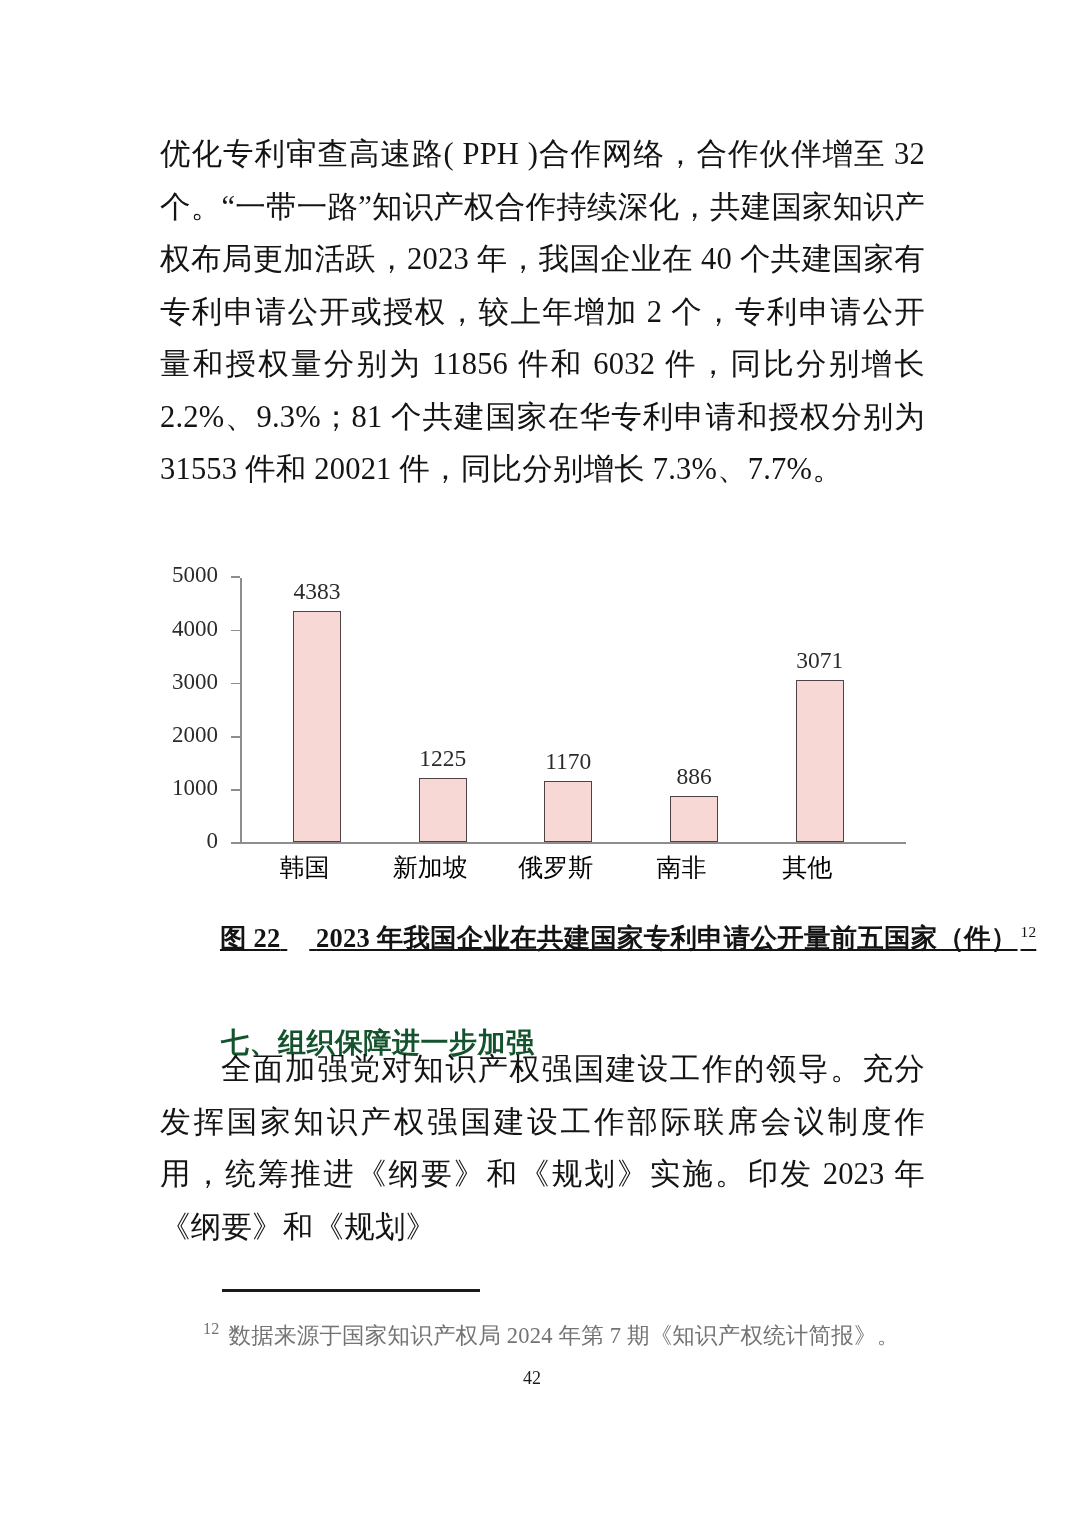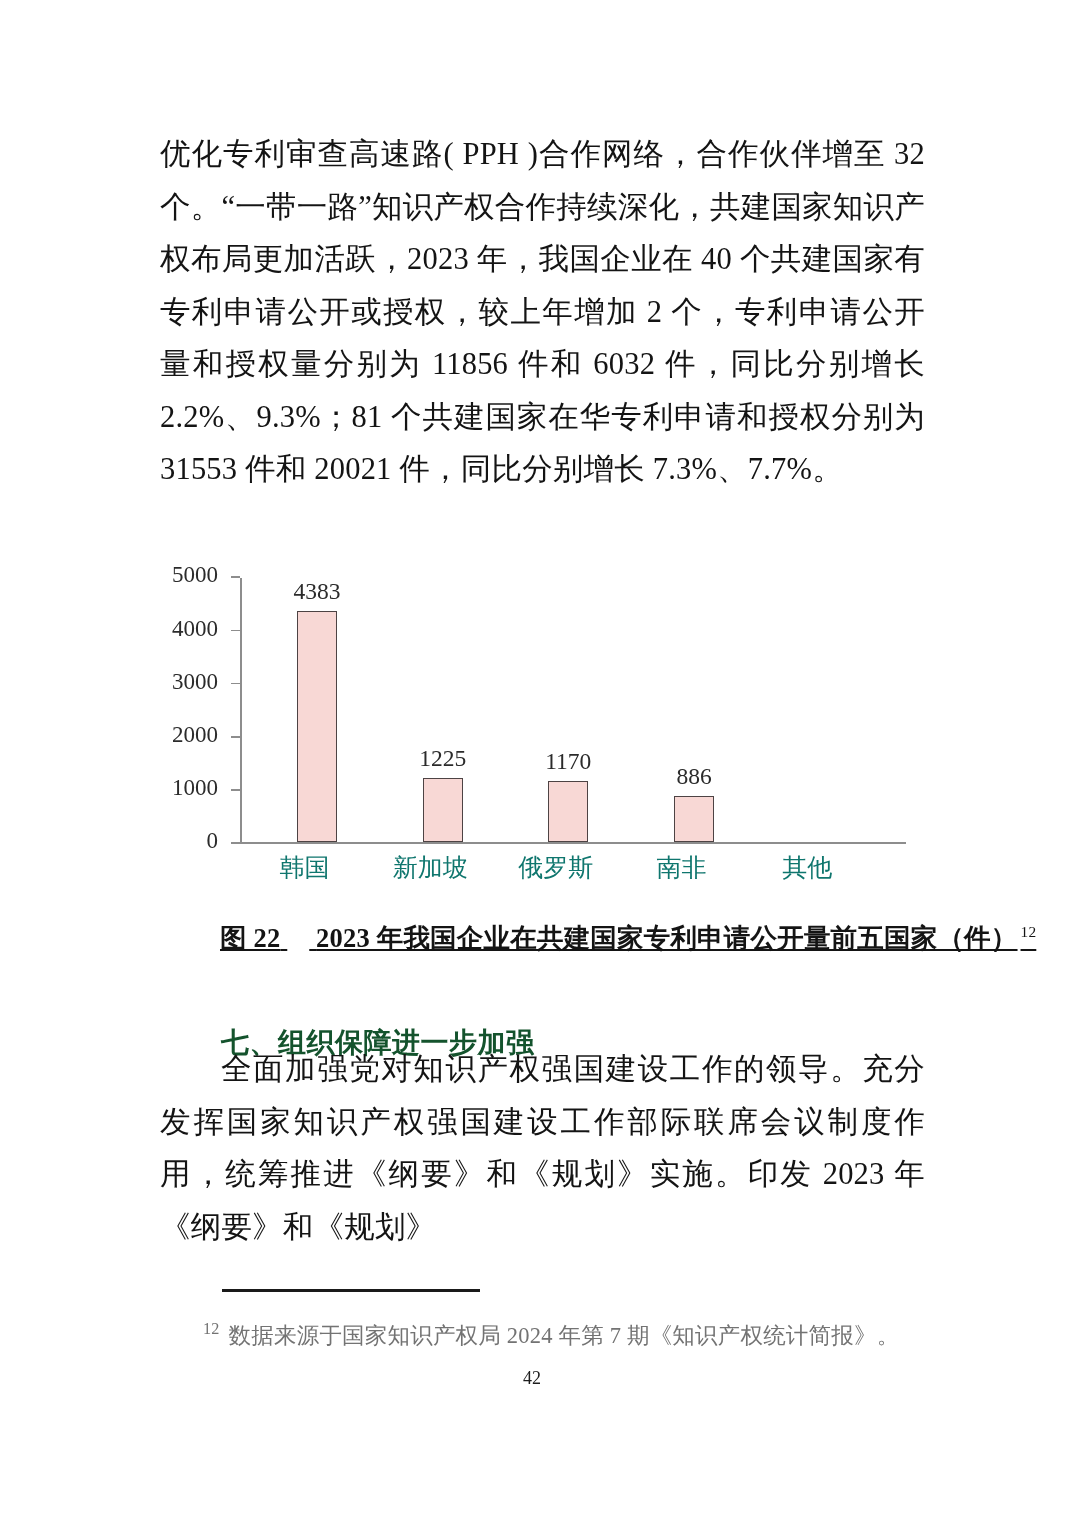--- a/index.html
+++ b/index.html
@@ -101,21 +101,21 @@
     display: flex;
   }
   .bar-slot {
     flex: 1 1 0;
     position: relative;
     display: flex;
     align-items: flex-end;
     justify-content: center;
   }
   .bar {
-    width: 40px;
+    width: 48px;
     background: #f8d8d5;
     border: 1.7px solid #4d4344;
     box-sizing: border-box;
     position: relative;
     margin-left: 25px;
   }
   .bar-value {
     position: absolute;
     bottom: 100%;
     left: 50%;
@@ -124,21 +124,21 @@
     font-size: 23.5px;
     color: #2b2b2b;
     white-space: nowrap;
   }
   .cat-label {
     position: absolute;
     top: calc(100% + 9px);
     left: 50%;
     transform: translateX(-50%);
     font-size: 25px;
-    color: #0f766e;
+    color: #000000;
     white-space: nowrap;
     font-family: "Liberation Serif", "DejaVu Serif", serif;
   }
 
   .caption {
     position: absolute;
     left: 60px;
     top: 372px;
     width: 720px;
     font-size: 26.5px;
@@ -263,20 +263,23 @@
             </div>
             <span class="cat-label">俄罗斯</span>
           </div>
           <div class="bar-slot">
             <div class="bar" style="height: 17.72%;">
               <span class="bar-value">886</span>
             </div>
             <span class="cat-label">南非</span>
           </div>
           <div class="bar-slot">
+            <div class="bar" style="height: 61.42%;">
+              <span class="bar-value">3071</span>
+            </div>
             <span class="cat-label">其他</span>
           </div>
         </div>
 
       </div>
     </div>
 
     <div class="caption">
       <span>图 22</span>
       <span style="display:inline-block;width:22px"></span>

